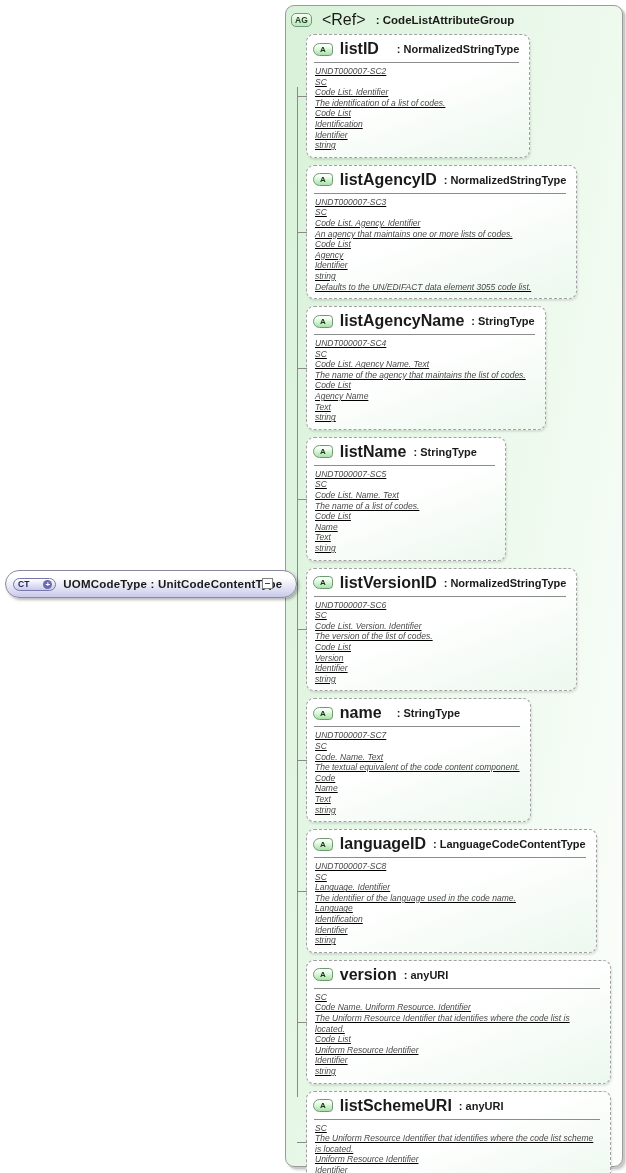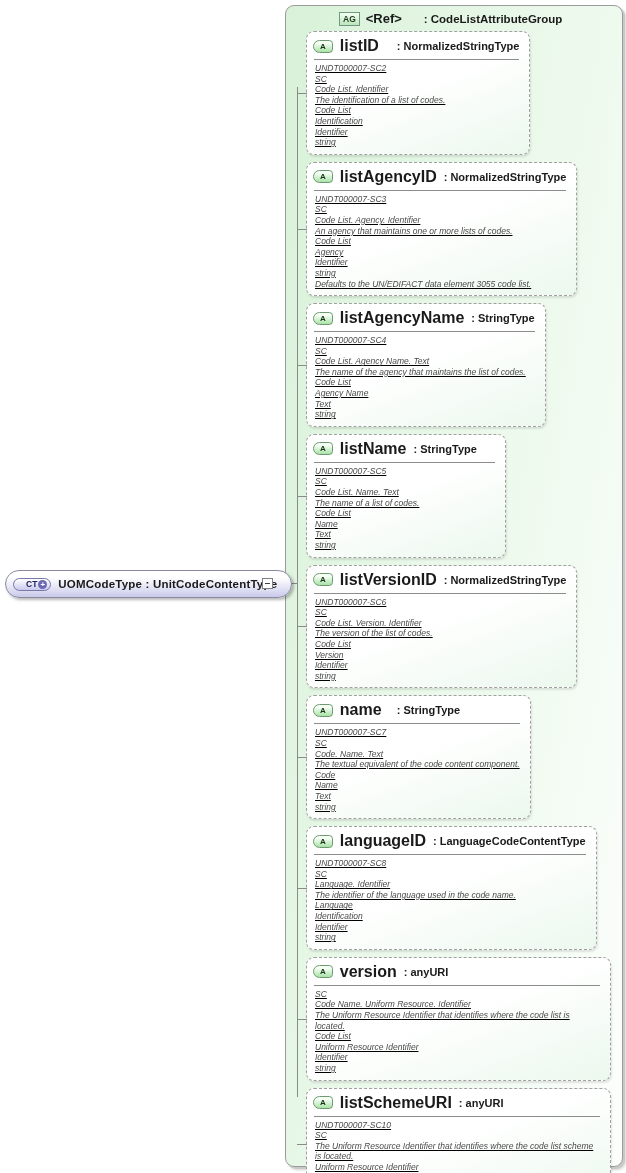--- a/index.html
+++ b/index.html
@@ -18,25 +18,25 @@
   
   .ct-pill {
     position:absolute; left:5px; top:570px; height:28px;
     display:flex; align-items:center; gap:7px; padding:0 14px 0 7px;
     border:1px solid #8a8aa0; border-radius:14px;
     background:linear-gradient(180deg,#ffffff 25%,#dcdcf2 75%,#c9c9ea 100%);
     box-shadow:2px 2px 3px rgba(0,0,0,0.28);
     z-index:4; white-space:nowrap;
   }
   .ct-badge {
-    display:inline-flex; align-items:center; gap:1px;
+    display:inline-flex; align-items:center; gap:14px;
     border:1px solid #7878aa; border-radius:7px;
     background:linear-gradient(180deg,#ffffff,#c9c9ec);
     font-size:8.5px; font-weight:bold; color:#20205a;
-    padding:1px 3px 1px 12px; line-height:9px;
+    padding:1px 3px 1px 4px; line-height:9px;
   }
   .plus-circle {
     width:9px; height:9px; border-radius:50%;
     background:#6a6ab2; color:#ffffff; font-size:8px; font-weight:bold;
     display:inline-flex; align-items:center; justify-content:center; line-height:9px;
   }
   .ct-label { font-size:11.5px; font-weight:bold; color:#1a1a1a; letter-spacing:0.2px; }
 
   
   .minus-box {
@@ -52,26 +52,26 @@
     border:1px solid #9a9a9a; border-radius:9px;
     background:linear-gradient(100deg,#d8f1d8 0%,#e9f8e9 45%,#fcfefc 100%);
     box-shadow:2px 2px 0 #c9c9c9, 3px 3px 3px rgba(0,0,0,0.18);
     z-index:2;
   }
   .ag-header {
     display:flex; align-items:center; gap:6px;
     padding:5px 6px 3px 5px; white-space:nowrap;
   }
   .ag-badge {
-    border:1px solid #6f9a7f; border-radius:0;
+    border:1px solid #6f9a7f; border-radius:5px;
     background:linear-gradient(180deg,#f4fff4,#bce6bc);
     font-size:8.5px; font-weight:bold; color:#1f3a1f;
-    padding:1px 3px; line-height:10px;margin-left:48px;
-  }
-  .ag-ref { font-size:13px; font-weight:bold; color:#1a1a1a; min-width:52px; }
+    padding:1px 3px; line-height:10px;
+  }
+  .ag-ref { font-size:16px; font-weight:normal; color:#1a1a1a; min-width:52px;text-align:center; }
   .ag-type { font-size:11.5px; font-weight:bold; color:#1a1a1a; }
 
   
   .attr-list {
     display:flex; flex-direction:column; align-items:flex-start;
     gap:7px; margin:2px 8px 0 20px;
   }
   .attr-box {
     position:relative;
     border:1px dashed #a0a0a0; border-radius:8px;
@@ -279,21 +279,20 @@
   </div>
 
   <div class="attr-box">
     <div class="attr-header">
       <span class="a-badge">A</span>
       <span class="attr-name">listSchemeURI</span>
       <span class="attr-type">: anyURI</span>
     </div>
     <div class="attr-sep"></div>
     <div class="attr-lines">
-            <div class="attr-line">UNDT000007-SC10</div>
             <div class="attr-line">SC</div>
             <div class="attr-line">The Uniform Resource Identifier that identifies where the code list scheme is located.</div>
             <div class="attr-line">Uniform Resource Identifier</div>
             <div class="attr-line">Identifier</div>
             <div class="attr-line">string</div>
           </div>
   </div>
 </div>
   </div>
 

